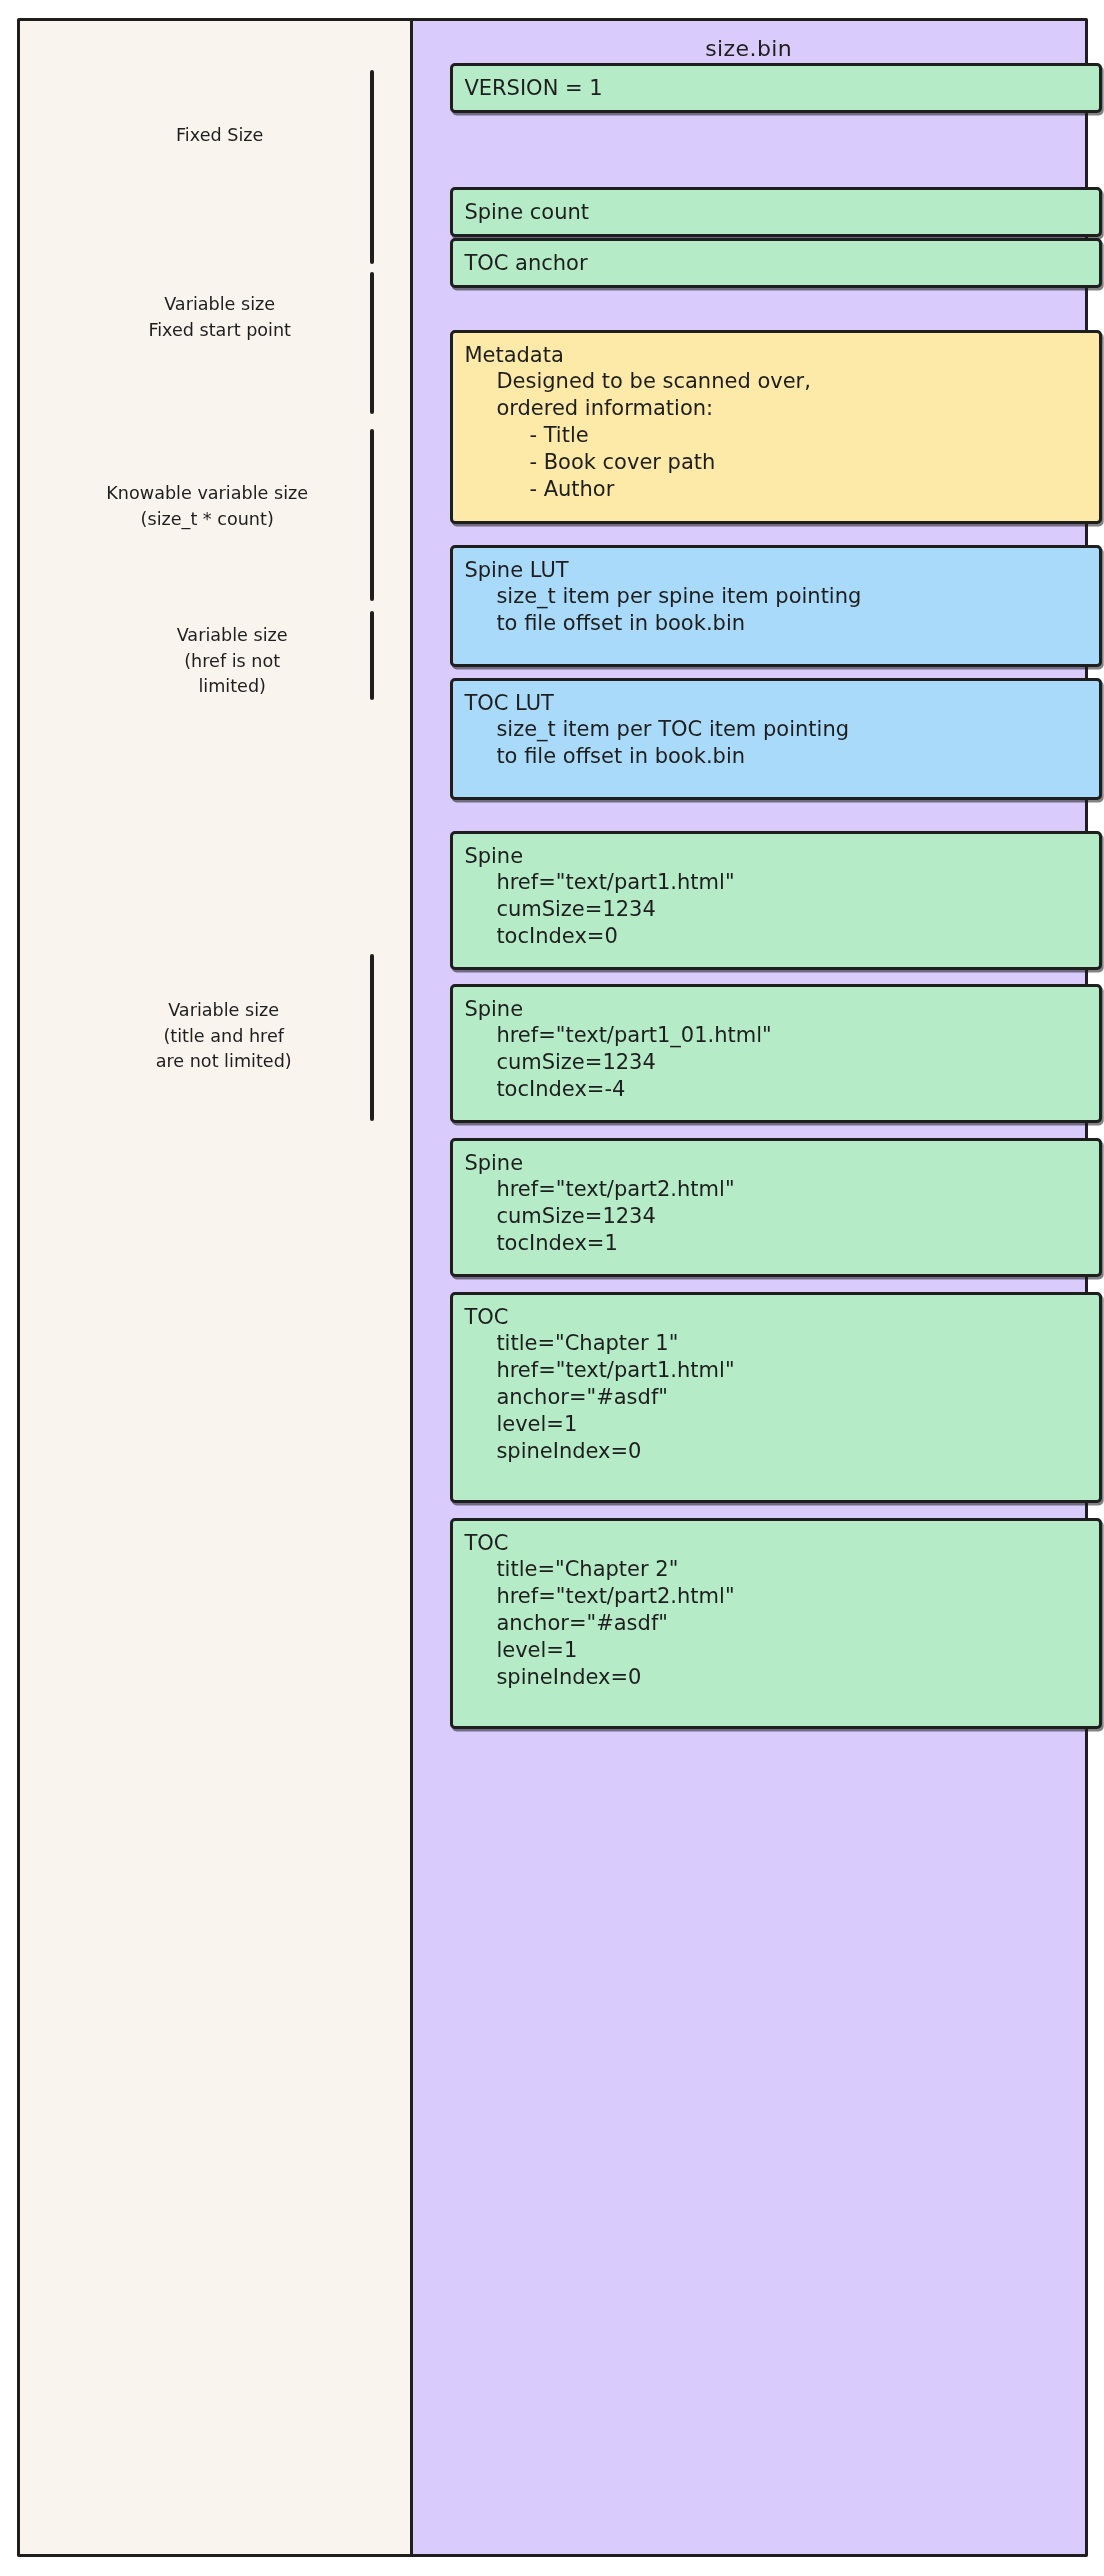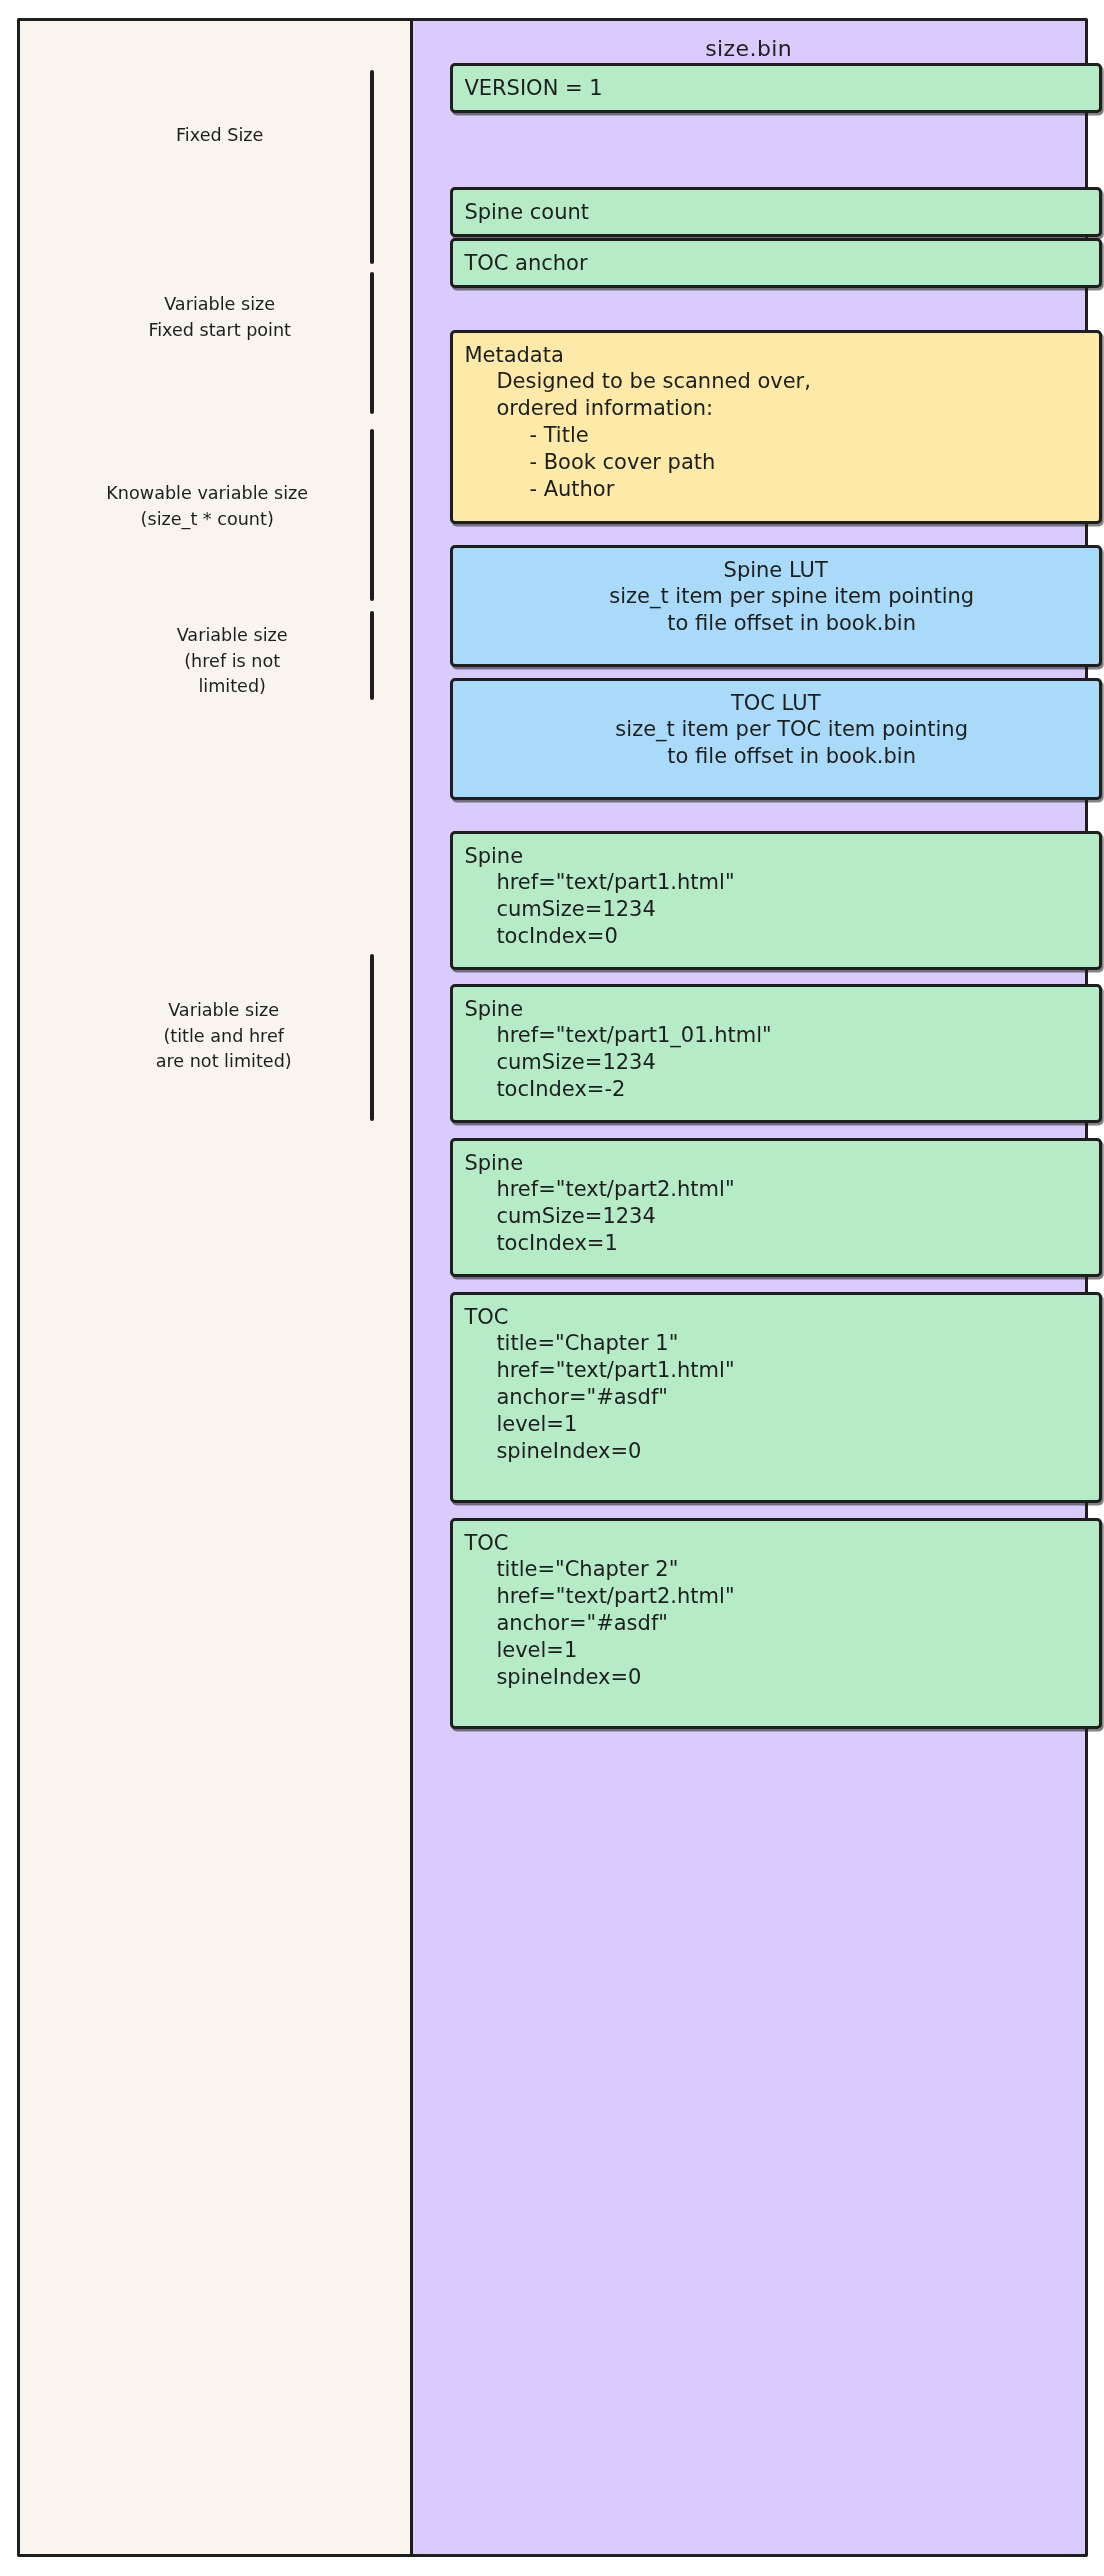--- a/index.html
+++ b/index.html
@@ -72,21 +72,21 @@
     width: 652px;
     box-sizing: border-box;
     border: 3.3px solid #1e1e1e;
     border-radius: 5px;
     box-shadow: 1.7px 2.5px 0 rgba(30,30,30,0.55);
     padding: 8.4px 11.7px 10px 11.7px;
     color: #1e1e1e;
   }
   .box.green  { background: #b5ebc7; }
   .box.yellow { background: #fdeaa8; }
-  .box.blue   { background: #a9daf9; text-align: center; }
+  .box.blue   { background: #a9daf9; }
 
   .box-title {
     font-size: 21px;
     line-height: 1.25;
     white-space: pre;
   }
   .box-lines {
     margin-left: 32px;
   }
   .box-line {
@@ -199,21 +199,21 @@
           <div class="box-line">cumSize=1234</div>
           <div class="box-line">tocIndex=0</div>
         </div>
       </div>
 
       <div class="box green" style="top:963px; height:139px;">
         <div class="box-title">Spine</div>
         <div class="box-lines">
           <div class="box-line">href="text/part1_01.html"</div>
           <div class="box-line">cumSize=1234</div>
-          <div class="box-line">tocIndex=-2</div>
+          <div class="box-line">tocIndex=-4</div>
         </div>
       </div>
 
       <div class="box green" style="top:1117px; height:139px;">
         <div class="box-title">Spine</div>
         <div class="box-lines">
           <div class="box-line">href="text/part2.html"</div>
           <div class="box-line">cumSize=1234</div>
           <div class="box-line">tocIndex=1</div>
         </div>

